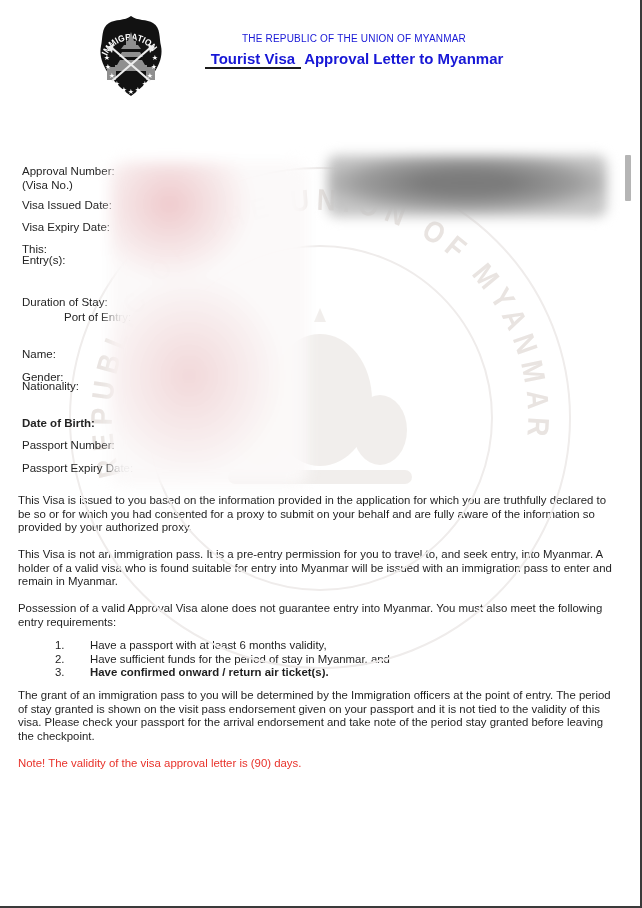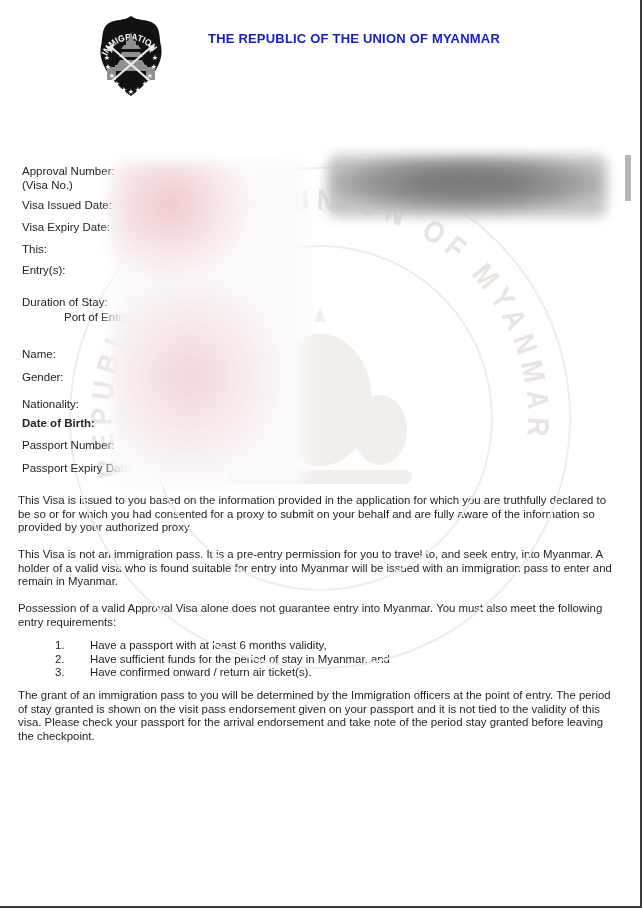--- a/index.html
+++ b/index.html
@@ -4,21 +4,21 @@
 <style>
   html,body{margin:0;padding:0;background:#ffffff;}
   .page{
     position:relative;width:642px;height:908px;background:#ffffff;overflow:hidden;
     box-sizing:border-box;border-right:2px solid #3a3a3a;border-bottom:2px solid #3a3a3a;
     font-family:"Liberation Sans","DejaVu Sans",sans-serif;color:var(--ink,#1f1f1f);
   }
   
   .badge{position:absolute;left:95px;top:14px;width:72px;height:84px;}
   .htext{position:absolute;left:176px;top:29px;width:356px;text-align:center;}
-  .h1{font-size:13px;font-weight:bold;color:var(--blue,#1717d6);letter-spacing:.2px;line-height:19px;}
+  .h1{font-size:10px;font-weight:normal;color:var(--blue,#1717d6);letter-spacing:.2px;line-height:19px;}
   .h2{font-size:15px;font-weight:bold;color:var(--blue,#1717d6);line-height:19px;}
   .h3{font-size:15px;font-weight:bold;color:var(--blue,#1717d6);line-height:19px;margin-top:1px;}
   .ul{border-bottom:2px solid #1b1b1b;padding:0 6px;}
   .h3 .rest{margin-left:3px;}
   
   .para{position:absolute;left:18px;width:600px;font-size:11.4px;line-height:13.6px;color:var(--ink,#1f1f1f);}
   .flabel{position:absolute;left:22px;font-size:11.5px;color:#242424;white-space:nowrap;z-index:2;}
   .lrow .lnum{position:absolute;left:55px;font-size:11.4px;}
   .lrow .ltxt{position:absolute;left:90px;font-size:11.4px;white-space:nowrap;}
   .note{color:var(--red,#e8322a);}
@@ -101,35 +101,38 @@
       <text x="60" y="46">★</text>
         <text x="59" y="55">★</text>
         <text x="55" y="64">★</text>
       <text x="50" y="72">★</text>
         <text x="43" y="78">★</text>
     </g>
   </svg>
 
   <div class="htext z2">
     <div class="h1">THE REPUBLIC OF THE UNION OF MYANMAR</div>
+    <div class="h3">
+      <span class="ul">Tourist Visa</span><span class="rest">Approval Letter to Myanmar</span>
+    </div>
   </div>
 
 
   <div class="flabel" style="top:165px;">Approval Number:</div>
   <div class="flabel" style="top:179px;">(Visa No.)</div>
   <div class="flabel" style="top:199px;">Visa Issued Date:</div>
   <div class="flabel" style="top:221px;">Visa Expiry Date:</div>
   <div class="flabel" style="top:243px;">This:</div>
-  <div class="flabel" style="top:264px;">Entry(s):</div>
+  <div class="flabel" style="top:254px;">Entry(s):</div>
   <div class="flabel" style="top:296px;">Duration of Stay:</div>
   <div class="flabel" style="top:311px;margin-left:42px;">Port of Entry:</div>
 
   <div class="flabel" style="top:348px;text-align:center;">Name:</div>
   <div class="flabel" style="top:371px;">Gender:</div>
-  <div class="flabel" style="top:398px;">Nationality:</div>
+  <div class="flabel" style="top:380px;">Nationality:</div>
   <div class="flabel" style="top:417px;font-weight:bold;">Date of Birth:</div>
   <div class="flabel" style="top:439px;">Passport Number:</div>
   <div class="flabel" style="top:462px;">Passport Expiry Date:</div>
 
   <div class="pink-redaction"></div>
   <div class="gray-redaction"></div>
 
   <div class="para" style="top:494px;">This Visa is issued to you based on the information provided in the application for which you are truthfully declared to be so or for which you had consented for a proxy to submit on your behalf and are fully aware of the information so provided by your authorized proxy.</div>
   <div class="para" style="top:548px;">This Visa is not an immigration pass. It is a pre-entry permission for you to travel to, and seek entry, into Myanmar. A holder of a valid visa who is found suitable for entry into Myanmar will be issued with an immigration pass to enter and remain in Myanmar.</div>
   <div class="para" style="top:602px;">Possession of a valid Approval Visa alone does not guarantee entry into Myanmar. You must also meet the following entry requirements:</div>
@@ -137,19 +140,20 @@
   <div class="lrow">
     <span class="lnum" style="top:639px;">1.</span>
     <span class="ltxt" style="top:639px;">Have a passport with at least 6 months validity,</span>
   </div>
   <div class="lrow">
     <span class="lnum" style="top:653px;">2.</span>
     <span class="ltxt" style="top:653px;">Have sufficient funds for the period of stay in Myanmar, and</span>
   </div>
   <div class="lrow">
     <span class="lnum" style="top:666px;">3.</span>
-    <span class="ltxt" style="top:666px;">Have confirmed onward / return air ticket(s).</span>
+    <span class="ltxt" style="top:666px;font-weight:bold;">Have confirmed onward / return air ticket(s).</span>
   </div>
 
   <div class="para" style="top:689px;">The grant of an immigration pass to you will be determined by the Immigration officers at the point of entry. The period of stay granted is shown on the visit pass endorsement given on your passport and it is not tied to the validity of this visa. Please check your passport for the arrival endorsement and take note of the period stay granted before leaving the checkpoint.</div>
+  <div class="para note" style="top:757px;">Note! The validity of the visa approval letter is (90) days.</div>
 
   <div class="scroll-thumb"></div>
 </div>
 
 </body></html>

